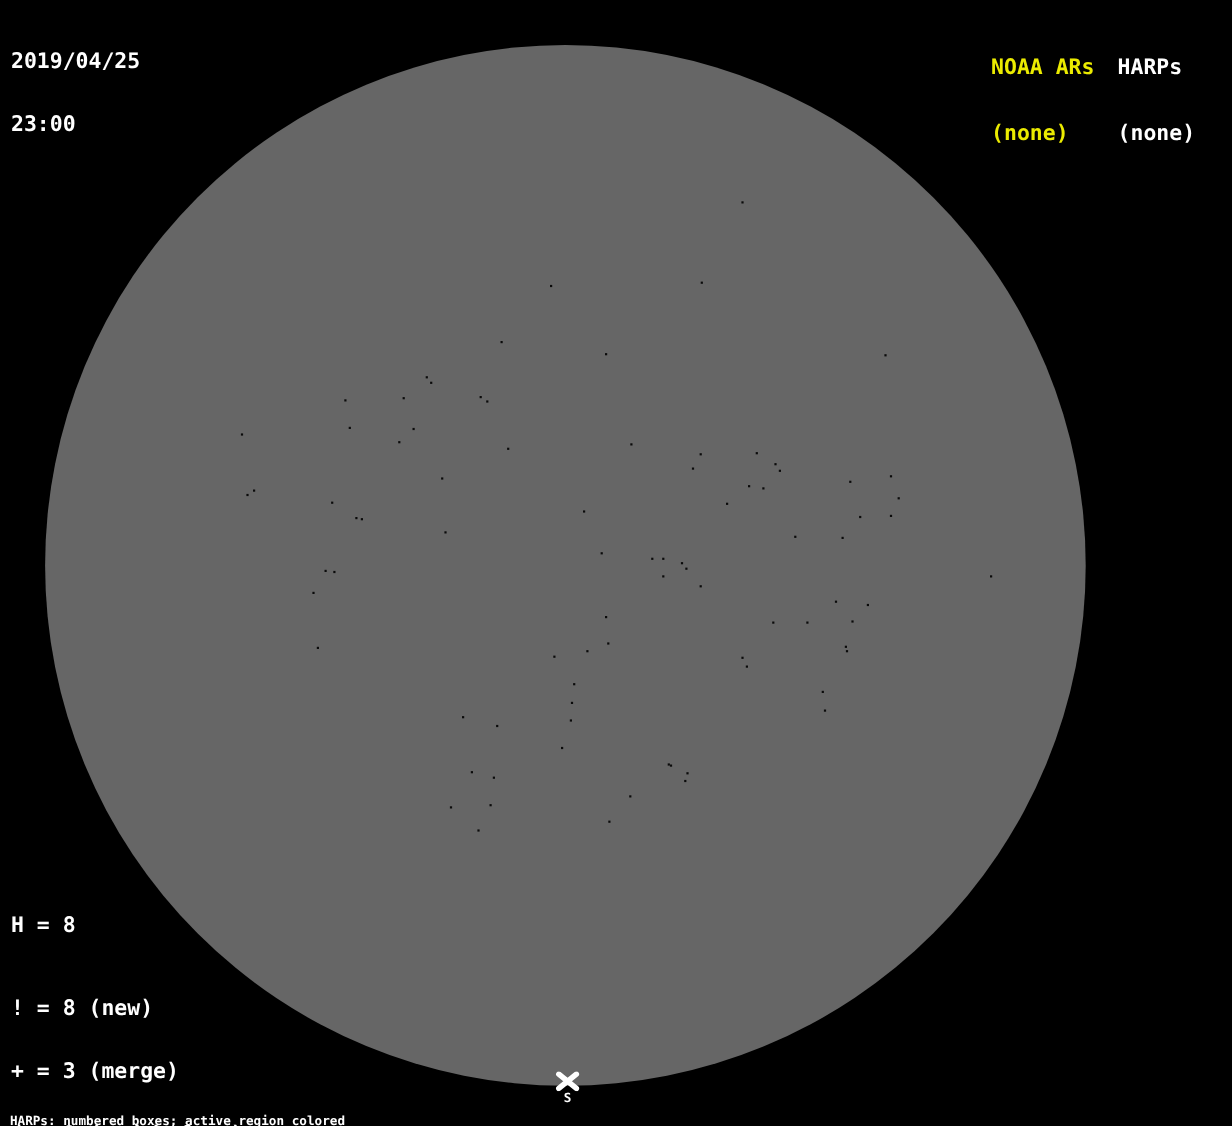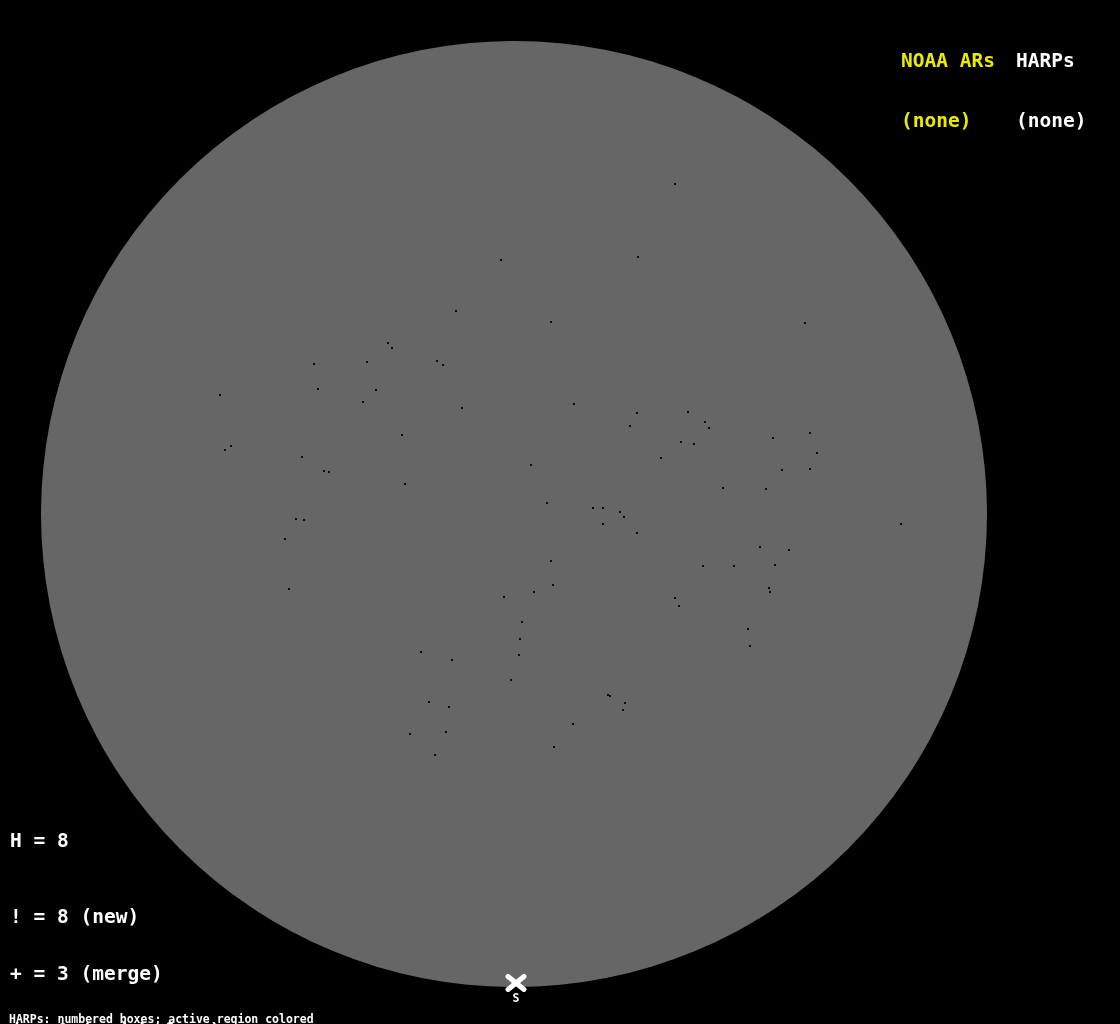--- a/index.html
+++ b/index.html
@@ -127,20 +127,22 @@
 
 <div class="south-marker">
   <svg width="22" height="18" viewBox="0 0 22 18">
     <line x1="3" y1="2.5" x2="19" y2="15.5" stroke="#ffffff" stroke-width="5" stroke-linecap="round"></line>
     <line x1="3" y1="15.5" x2="19" y2="2.5" stroke="#ffffff" stroke-width="5" stroke-linecap="round"></line>
   </svg>
   <div class="south-label">S</div>
 </div>
 
 <div class="hdr">
+  <div>2019/04/25</div>
+  <div>23:00</div>
 </div>
 
 <div class="status-col noaa">
   <div>NOAA ARs</div>
   <div>(none)</div>
 </div>
 <div class="status-col harps">
   <div>HARPs</div>
   <div>(none)</div>
 </div>

